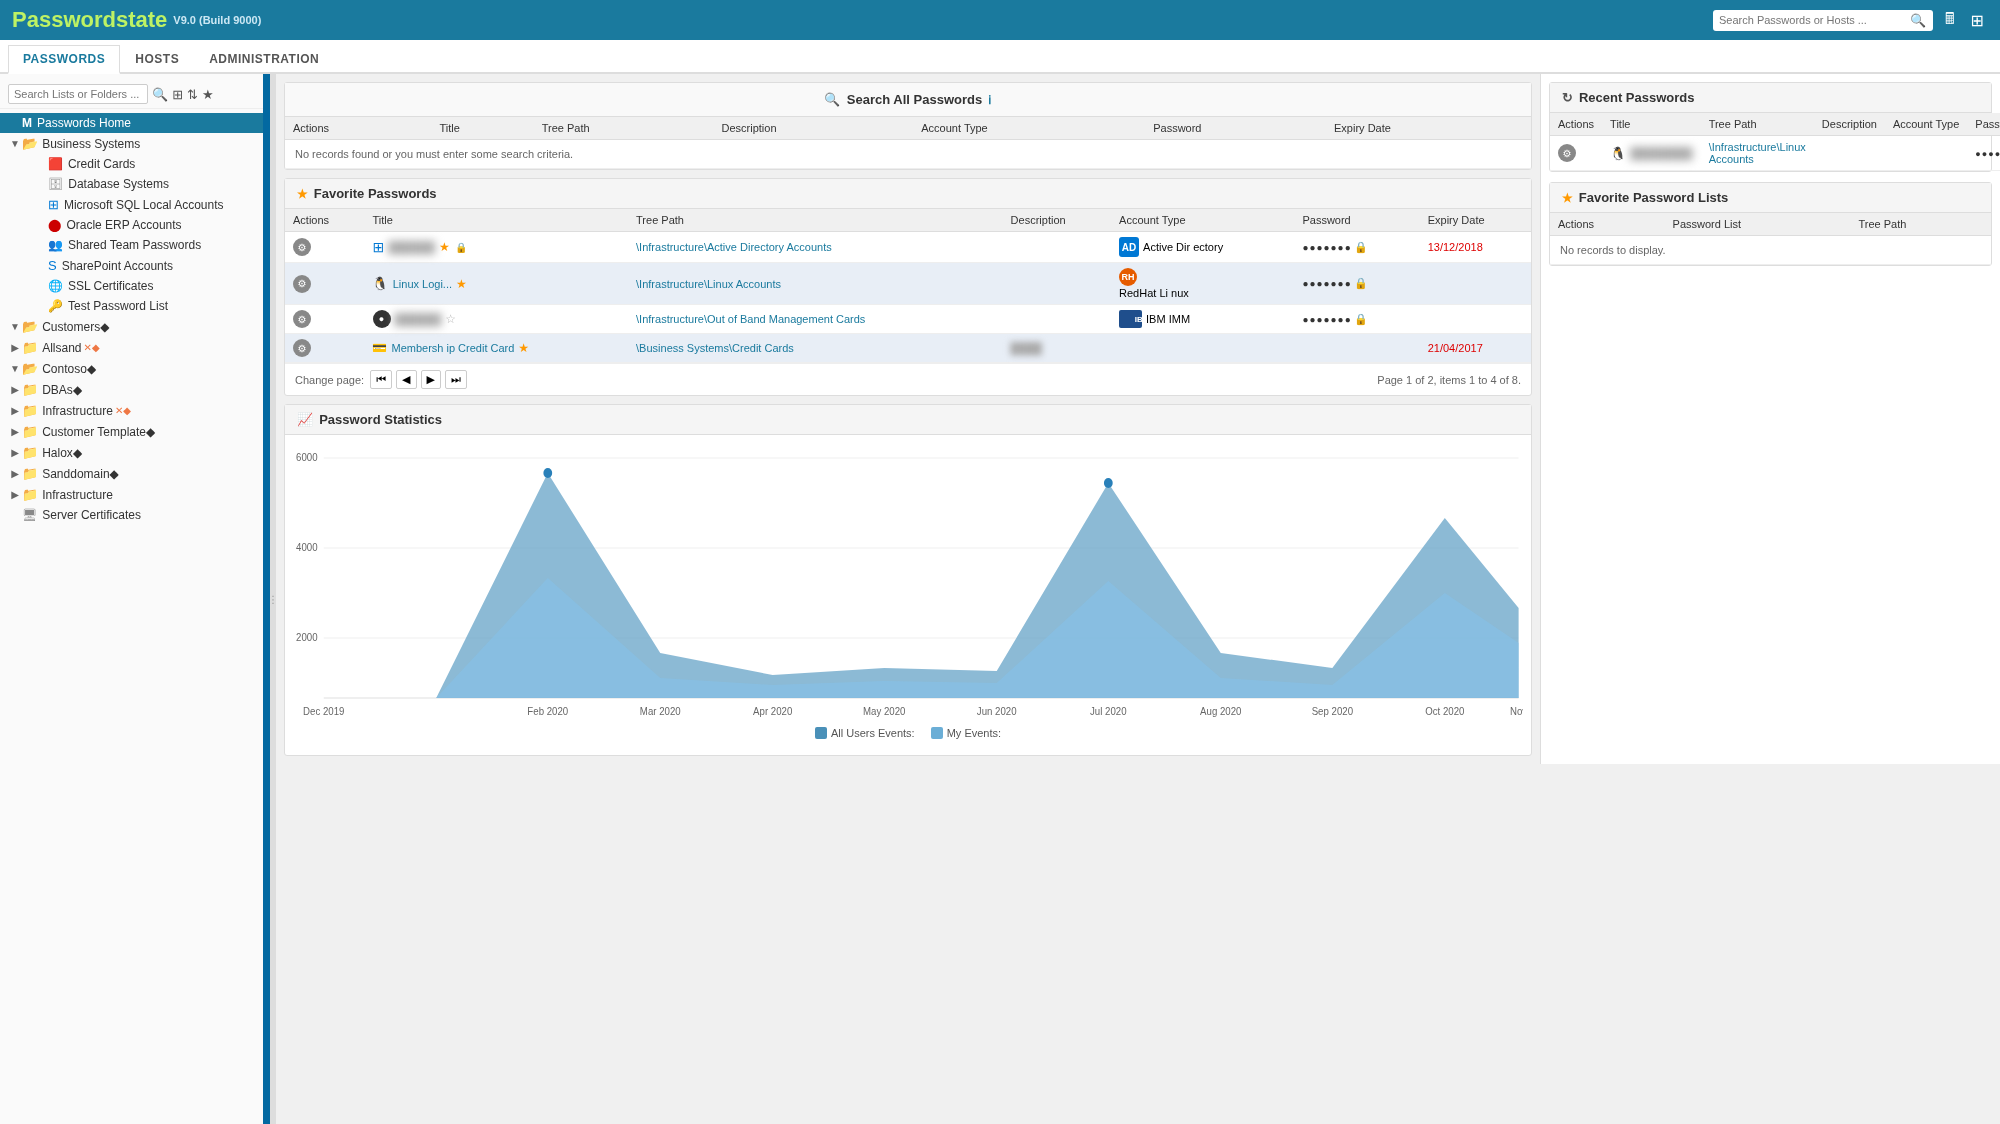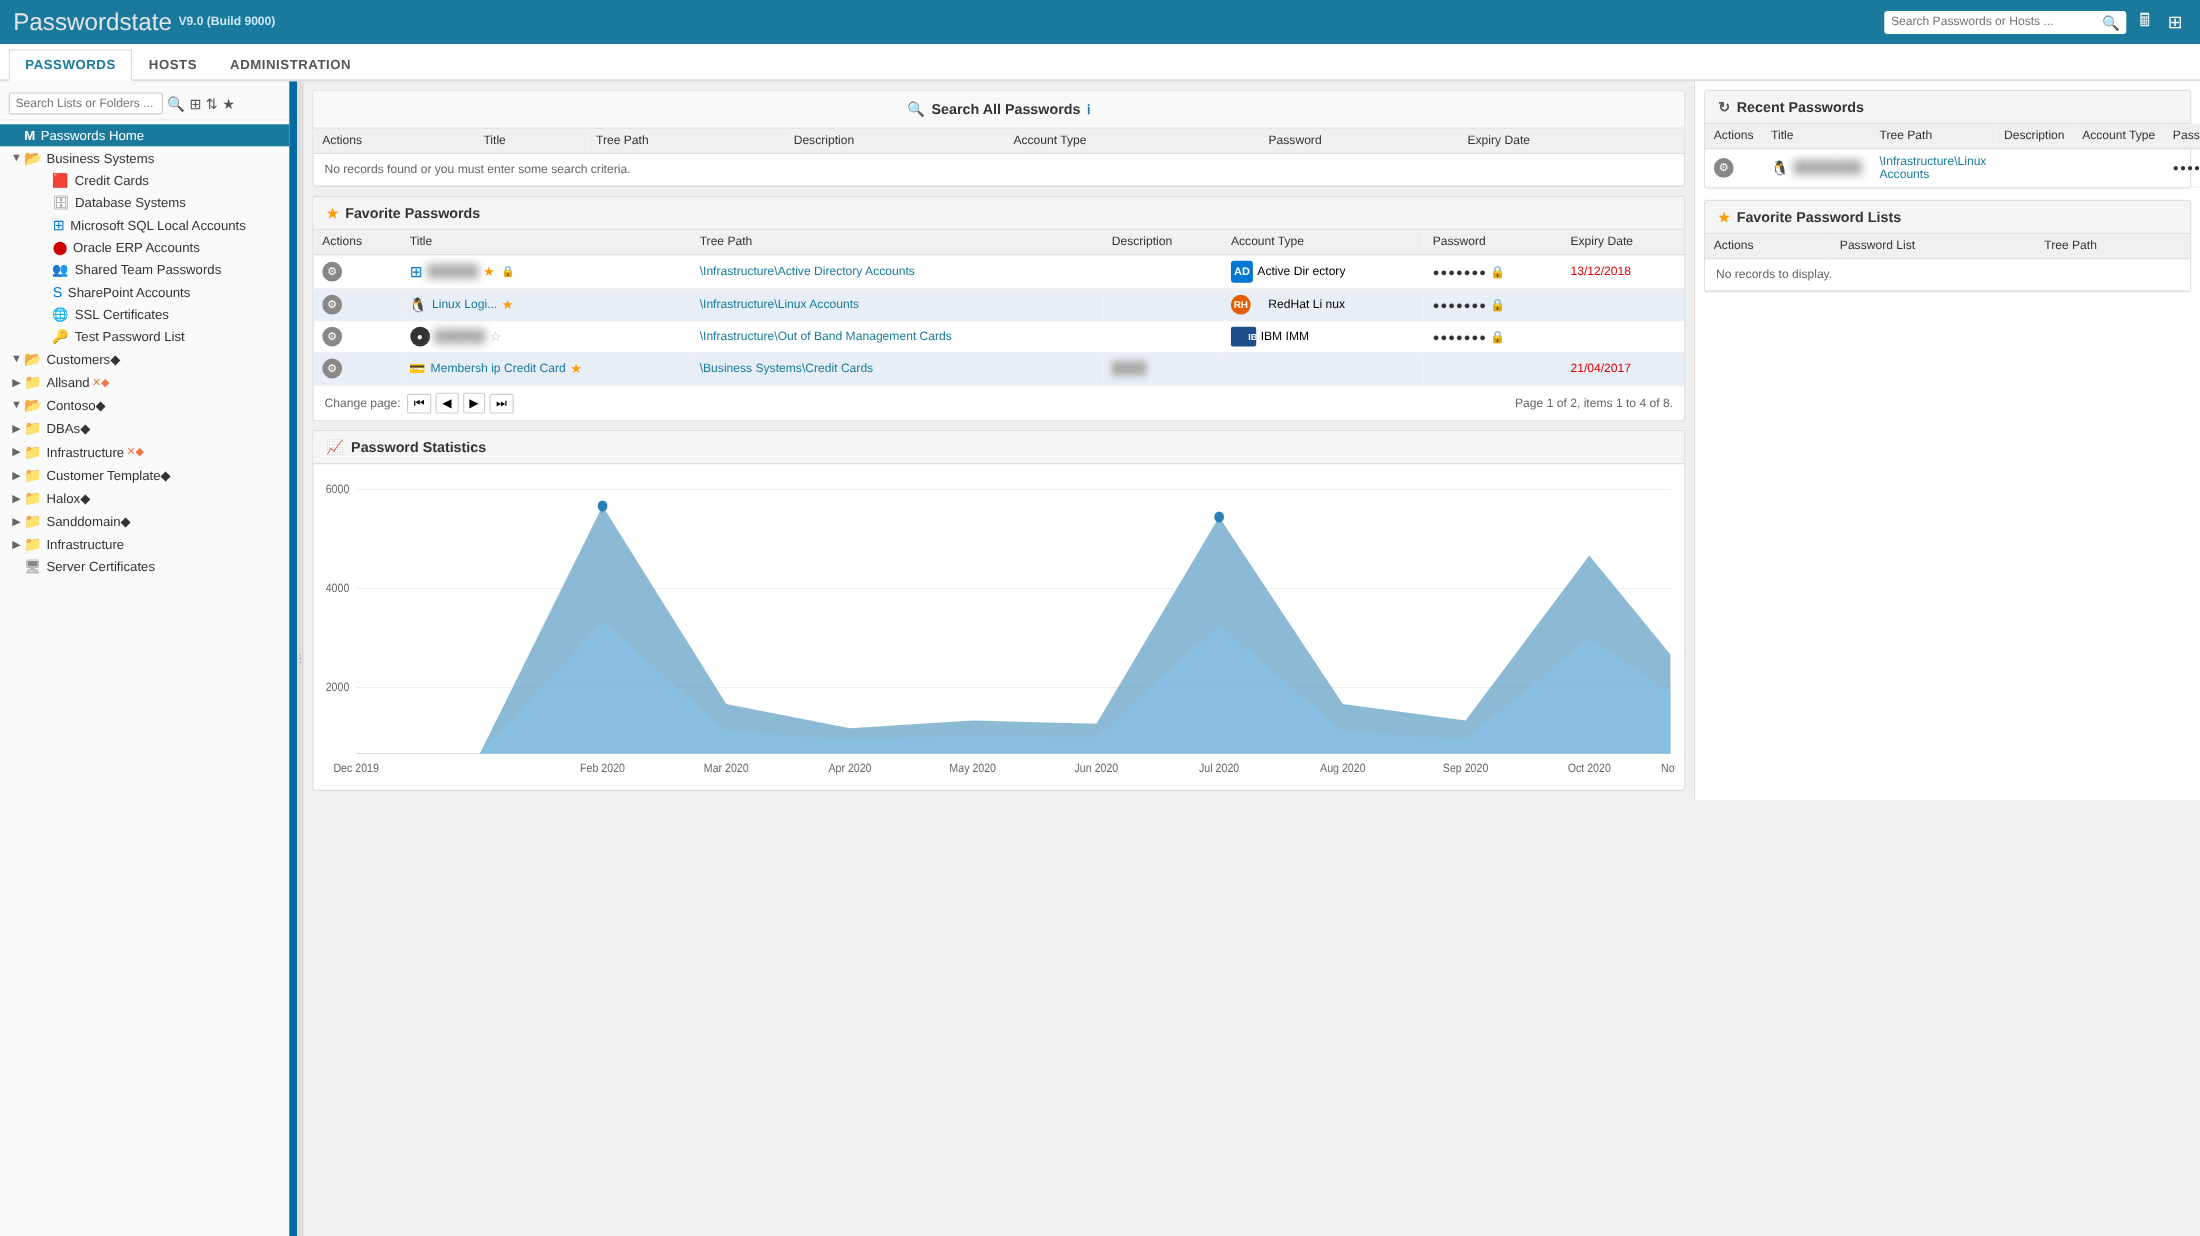--- a/index.html
+++ b/index.html
@@ -108,21 +108,21 @@
     
     .title-link { color: #1a7a9e; text-decoration: none; cursor: pointer; display: flex; align-items: center; gap: 4px; }
     .main-area { flex: 1; overflow-y: auto; overflow-x: hidden; }
     .right-sidebar { width: 460px; min-width: 380px; overflow-y: auto; border-left: 1px solid #ddd; background: white; padding: 8px; }
   </style>
 </head>
 <body>
 
 <div class="header">
   <div class="header-brand">
-    <span style="font-size:22px; font-weight:400; color:#e5e5e5;">Passwordstate</span>
+    <span style="font-size:22px; font-weight:700; color:#bef264;">Passwordstate</span>
     <span class="header-brand-version">V9.0 (Build 9000)</span>
   </div>
   <div class="header-right">
     <div class="search-bar">
       <input type="text" placeholder="Search Passwords or Hosts ..." style="">
       <span>🔍</span>
     </div>
     <span class="header-icon">🖩</span>
     <span class="header-icon">⊞</span>
   </div>
@@ -375,21 +375,21 @@
                     <span style="color:#e65c00;font-size:13px;">🐧</span>
                     <a class="title-link">Linux Logi...</a>
                     <span class="star-icon">★</span>
                   </div>
                 </td>
                 <td>
                     <a class="title-link">\Infrastructure\Linux Accounts</a>
                   </td>
                 <td></td>
                 <td>
-                  <div style="display:flex;align-items:center;gap:16px;">
+                  <div style="display:flex;gap:1px;flex-direction:column;">
                     <div style="width:18px;height:18px;border-radius:50%;background:#e65c00;display:inline-flex;align-items:center;justify-content:center;color:white;font-size:9px;font-weight:bold;">RH</div>
                     <span>RedHat Li nux</span>
                   </div>
                 </td>
                 <td>
                   <span class="pwd">●●●●●●●</span>
                   <span style="color:#f90;font-size:11px;">🔒</span>
                 </td>
                 <td></td>
               </tr>
@@ -497,20 +497,30 @@
                 <text x="546" y="272" font-size="11" fill="#666" text-anchor="middle">Apr 2020</text>
                 <text x="673" y="272" font-size="11" fill="#666" text-anchor="middle">May 2020</text>
                 <text x="801" y="272" font-size="11" fill="#666" text-anchor="middle">Jun 2020</text>
                 <text x="928" y="272" font-size="11" fill="#666" text-anchor="middle">Jul 2020</text>
                 <text x="1056" y="272" font-size="11" fill="#666" text-anchor="middle">Aug 2020</text>
                 <text x="1183" y="272" font-size="11" fill="#666" text-anchor="middle">Sep 2020</text>
                 <text x="1311" y="272" font-size="11" fill="#666" text-anchor="middle">Oct 2020</text>
                 <text x="1395" y="272" font-size="11" fill="#666" text-anchor="middle">Nov</text>
               </svg>
             </div>
+            <div class="chart-legend">
+              <div class="legend-item">
+                <div class="legend-dot legend-all"></div>
+                <span>All Users Events:</span>
+              </div>
+              <div class="legend-item">
+                <div class="legend-dot legend-my"></div>
+                <span>My Events:</span>
+              </div>
+            </div>
           </div>
         </div>
 
       </div>
 
       <div class="right-sidebar">
 
         <div class="panel" style="margin-bottom:10px;">
           <div class="panel-header">
             <span class="refresh-icon">↻</span>

